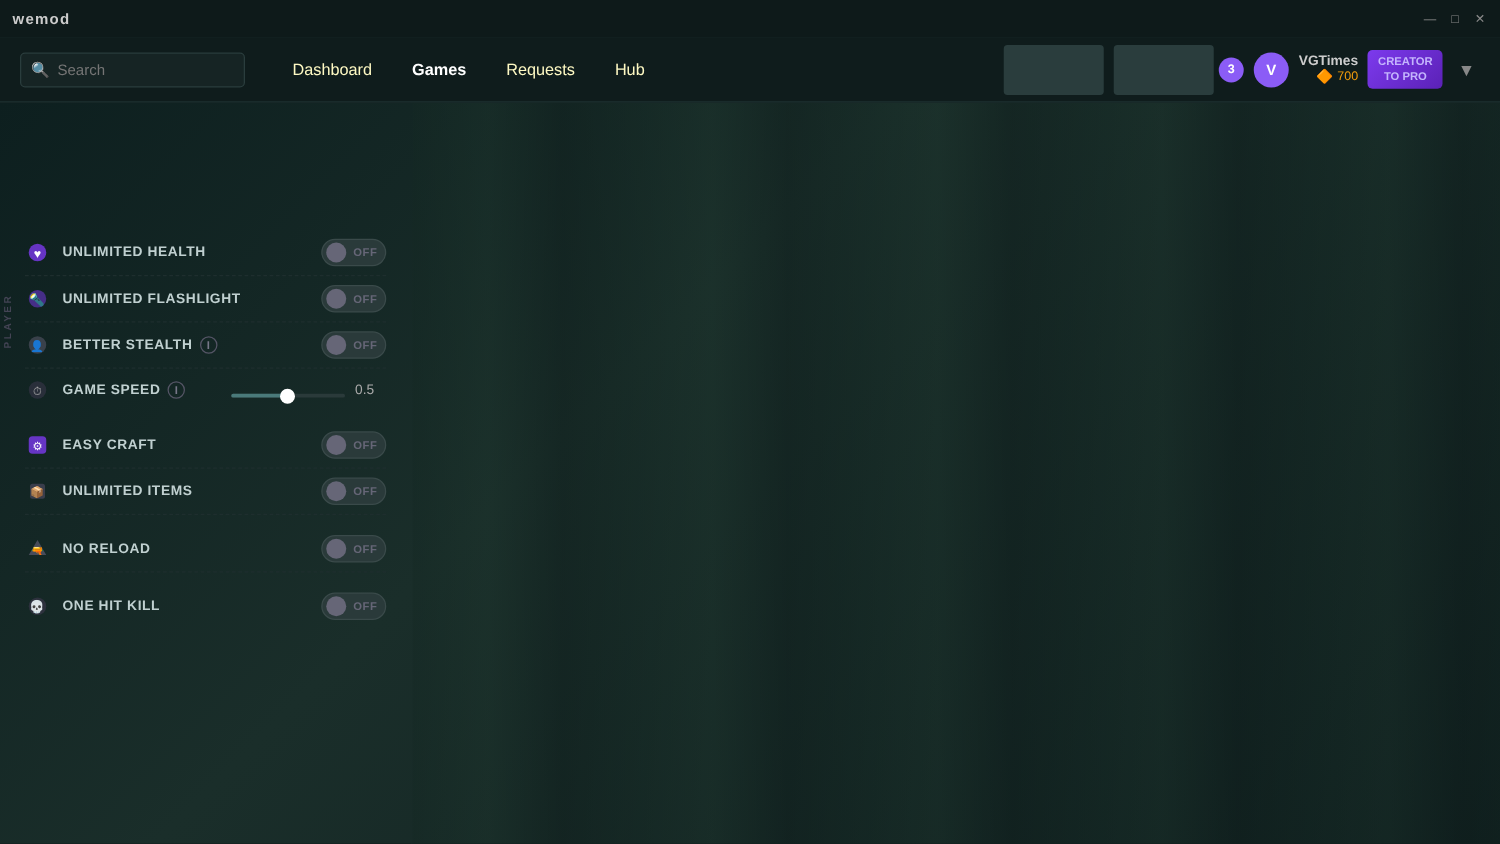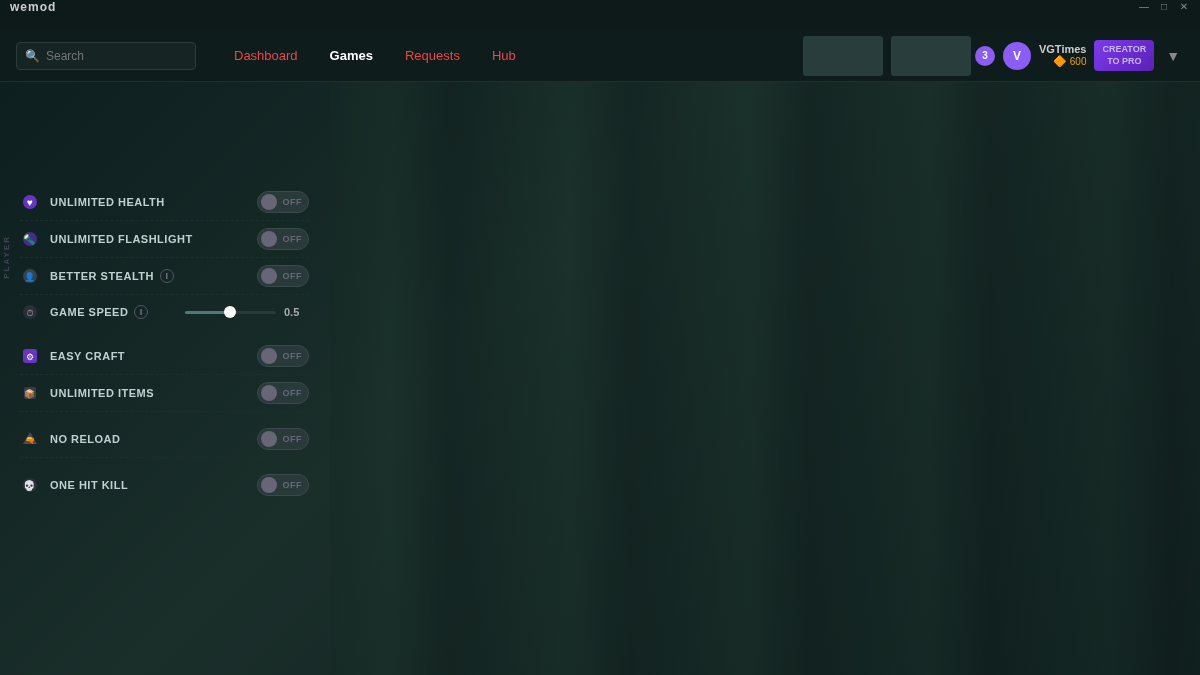--- a/index.html
+++ b/index.html
@@ -34,21 +34,21 @@
       z-index: 0;
     }
 
     
     .titlebar {
       position: relative;
       z-index: 10;
       background: #0e1a1a;
       height: 30px;
       display: flex;
-      align-items: flex-start;
+      align-items: center;
       padding: 0 10px;
       justify-content: space-between;
     }
     .titlebar-logo {
       font-size: 12px;
       color: #ccc;
       font-weight: 600;
       letter-spacing: 1px;
     }
     .titlebar-controls {
@@ -100,21 +100,21 @@
       color: #aaa;
       font-size: 12px;
       width: 100%;
     }
     .nav-links {
       display: flex;
       gap: 4px;
       flex: 1;
     }
     .nav-link {
-      color: #ef4444;
+      color: #fef9c3;
       font-size: 13px;
       padding: 6px 14px;
       border-radius: 4px;
       cursor: pointer;
       font-weight: 500;
     }
     .nav-link.active {
       color: #fff;
       font-weight: 600;
     }
@@ -325,24 +325,23 @@
       color: #667;
       font-weight: 700;
       margin-left: auto;
       margin-right: 3px;
       letter-spacing: 0.5px;
     }
 
     
     .slider-container {
       display: flex;
-      align-items: center;
+      align-items: flex-end;
       gap: 8px;
       flex: 1;
-      font-weight: bold;
     }
     .slider-track {
       flex: 1;
       height: 3px;
       background: #2a3a3a;
       border-radius: 2px;
       position: relative;
       cursor: pointer;
     }
     .slider-fill {
@@ -503,21 +502,21 @@
 
   <div class="nav-img-placeholder"></div>
   <div class="nav-img-placeholder"></div>
   <div class="nav-right">
     <div class="notification-badge">3</div>
     <div class="avatar-circle">V</div>
     <div class="vgtimes-info">
       <span class="vgtimes-name">VGTimes</span>
       <div class="vgtimes-coins">
         <span class="coin-icon">🔶</span>
-        <span>600</span>
+        <span>700</span>
       </div>
     </div>
     <div class="upgrade-btn">
       <span>CREATOR</span>
       <span>TO PRO</span>
     </div>
     <div class="chevron-btn">▼</div>
   </div>
 </div>
 

